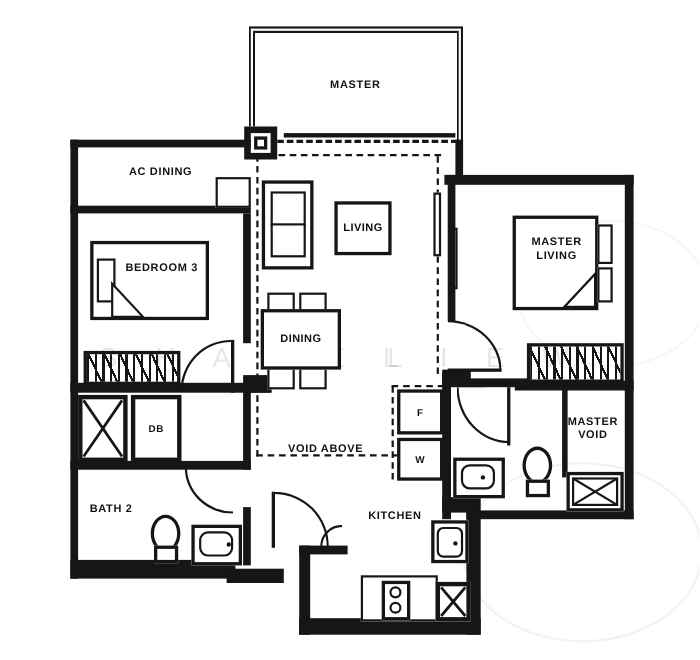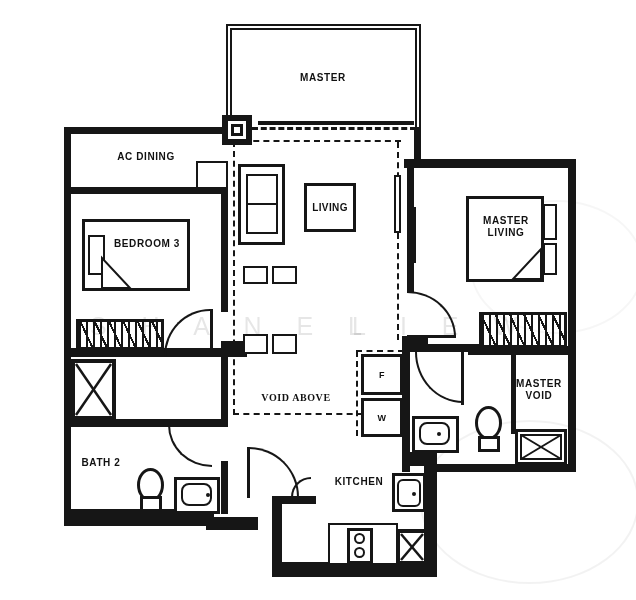--- a/index.html
+++ b/index.html
@@ -55,20 +55,23 @@
   <div class="w" style="left:221px;top:341px;width:26px;height:16px;"></div>
   <div class="w" style="left:210px;top:309px;width:3px;height:48px;"></div>
   <div class="arc" style="left:164px;top:309px;width:46px;height:47px;border-width:2px 0 0 2px;border-radius:100% 0 0 0;"></div>
 
   <div class="b3" style="left:82px;top:219px;width:108px;height:72px;"></div>
   <div class="b2" style="left:88px;top:235px;width:17px;height:40px;"></div>
   <div class="hatch" style="left:76px;top:319px;width:88px;height:31px;"></div>
   <div class="lbl" style="left:147px;top:238px;">BEDROOM 3</div>
 
   <div class="b4" style="left:71px;top:359px;width:45px;height:61px;"></div>
+  <div class="b4 boxlbl" style="left:119px;top:359px;width:46px;height:61px;">
+      <span>DB</span>
+    </div>
   <div class="w" style="left:64px;top:419px;width:164px;height:8px;"></div>
   <div class="w" style="left:221px;top:355px;width:7px;height:72px;"></div>
 
   <div class="w" style="left:221px;top:461px;width:7px;height:53px;"></div>
   <div class="w" style="left:64px;top:509px;width:150px;height:17px;"></div>
   <div class="w" style="left:206px;top:517px;width:52px;height:13px;"></div>
   <div class="w" style="left:168px;top:423px;width:46px;height:3px;"></div>
   <div class="arc" style="left:168px;top:425px;width:44px;height:42px;border-width:0 0 2px 2px;border-radius:0 0 0 100%;"></div>
   <div class="lbl" style="left:101px;top:457px;">BATH 2</div>
   <div class="b3" style="left:137px;top:468px;width:27px;height:34px;border-radius:50%;"></div>
@@ -79,21 +82,21 @@
 
   <div class="w" style="left:247px;top:447px;width:3px;height:51px;"></div>
   <div class="arc" style="left:249px;top:447px;width:50px;height:50px;border-width:2px 2px 0 0;border-radius:0 100% 0 0;"></div>
   <div class="arc" style="left:291px;top:477px;width:20px;height:20px;border-width:2px 0 0 2px;border-radius:100% 0 0 0;"></div>
   <div class="w" style="left:272px;top:496px;width:44px;height:8px;"></div>
 
   <div class="w" style="left:272px;top:496px;width:10px;height:81px;"></div>
   <div class="w" style="left:272px;top:562px;width:165px;height:15px;"></div>
   <div class="w" style="left:424px;top:433px;width:13px;height:144px;"></div>
   <div class="w" style="left:402px;top:452px;width:30px;height:14px;"></div>
-  <div class="lbl" style="left:359px;top:476px;">KITCHEN</div>
+  <div class="lbl" style="left:359px;top:464px;">KITCHEN</div>
   <div class="b3" style="left:392px;top:473px;width:34px;height:39px;"></div>
   <div class="b2" style="left:397px;top:479px;width:24px;height:28px;border-radius:6px;"></div>
   <div class="w" style="left:412px;top:492px;width:4px;height:4px;border-radius:50%;"></div>
   <div class="b2" style="left:328px;top:523px;width:70px;height:42px;"></div>
   <div class="b3" style="left:347px;top:528px;width:26px;height:36px;"></div>
   <div class="b2" style="left:354px;top:533px;width:11px;height:11px;border-radius:50%;"></div>
   <div class="b2" style="left:354px;top:547px;width:11px;height:11px;border-radius:50%;"></div>
   <div class="b4" style="left:396px;top:529px;width:32px;height:36px;"></div>
 
   <div class="dashv" style="left:356px;top:351px;height:85px;"></div>
@@ -102,33 +105,36 @@
       <span>F</span>
     </div>
   <div class="b3 boxlbl" style="left:361px;top:398px;width:42px;height:39px;">
       <span>W</span>
     </div>
 
   <div class="dashv" style="left:233px;top:141px;height:274px;"></div>
   <div class="dashh" style="left:233px;top:140px;width:168px;"></div>
   <div class="dashh" style="left:233px;top:413px;width:130px;"></div>
   <div class="dashv" style="left:397px;top:142px;height:198px;"></div>
-  <div class="lbl" style="left:296px;top:392px;font-family:Liberation Serif, serif;">VOID ABOVE</div>
+  <div class="lbl" style="left:296px;top:403px;">VOID ABOVE</div>
 
   <div class="b3" style="left:238px;top:164px;width:47px;height:81px;"></div>
   <div class="b2" style="left:246px;top:174px;width:32px;height:60px;"></div>
   <div class="w" style="left:246px;top:203px;width:32px;height:2px;"></div>
   <div class="b3 boxlbl" style="left:304px;top:183px;width:52px;height:49px;font-size:10px;">
       <span>LIVING</span>
     </div>
 
   <div class="b2" style="left:243px;top:266px;width:25px;height:18px;"></div>
   <div class="b2" style="left:272px;top:266px;width:25px;height:18px;"></div>
   <div class="b2" style="left:243px;top:334px;width:25px;height:20px;"></div>
   <div class="b2" style="left:272px;top:334px;width:25px;height:20px;"></div>
+  <div class="b3 boxlbl" style="left:237px;top:281px;width:73px;height:55px;font-size:10px;">
+      <span>DINING</span>
+    </div>
 
   <div class="b2" style="left:394px;top:175px;width:7px;height:58px;"></div>
   <div class="b2" style="left:409px;top:207px;width:7px;height:56px;"></div>
 
   <div class="w" style="left:414px;top:127px;width:7px;height:38px;"></div>
   <div class="w" style="left:404px;top:159px;width:172px;height:9px;"></div>
   <div class="w" style="left:568px;top:159px;width:8px;height:313px;"></div>
   <div class="w" style="left:407px;top:159px;width:7px;height:133px;"></div>
   <div class="w" style="left:402px;top:336px;width:26px;height:13px;"></div>
   <div class="w" style="left:407px;top:335px;width:49px;height:3px;"></div>

